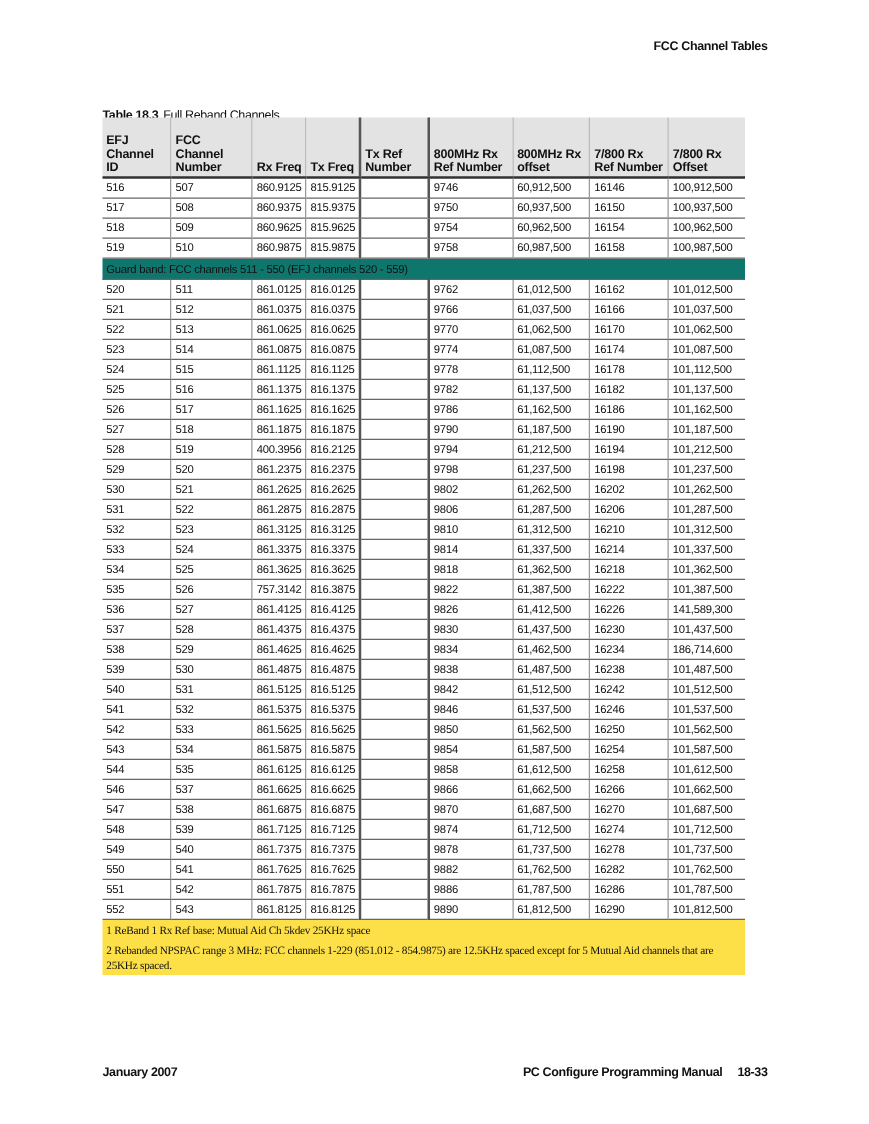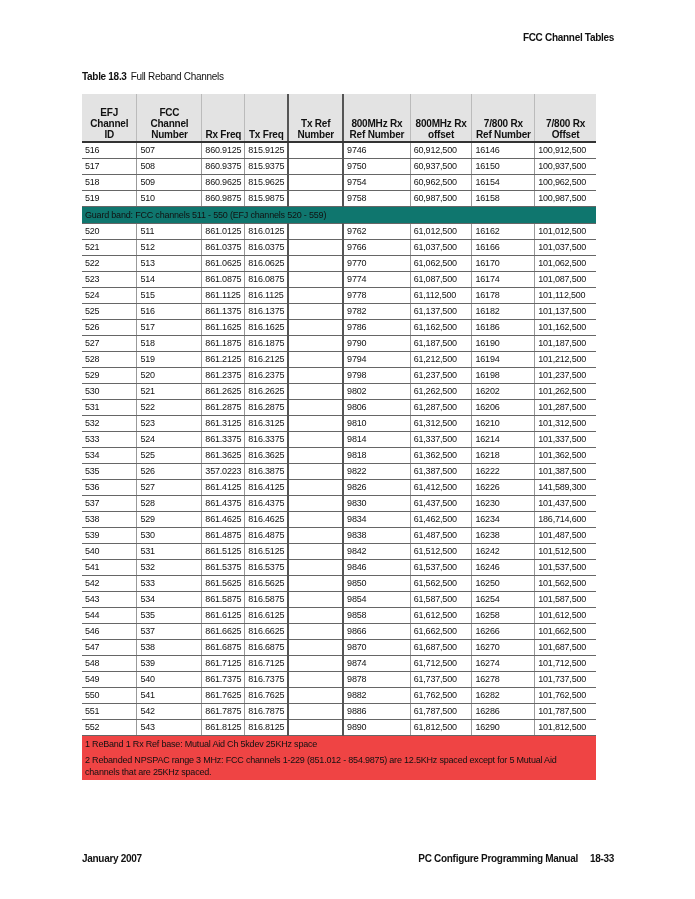--- a/index.html
+++ b/index.html
@@ -1,28 +1,28 @@
 <!DOCTYPE html>
 <html><head>
 <meta charset="utf-8">
 <style>
   html, body { margin: 0; padding: 0; background: #ffffff; }
   body { width: 695px; height: 899px; position: relative; overflow: hidden;
          font-family: "Liberation Sans", sans-serif; color: #111; }
   .running-head { position: absolute; top: 32px; right: 81px; font-size: 10px; font-weight: bold; letter-spacing: -0.3px; padding-left: 31px; }
-  .caption { position: absolute; top: 71px; left: 82px; font-size: 10px; letter-spacing: -0.3px; }
+  .caption { position: absolute; top: 87px; left: 82px; font-size: 10px; letter-spacing: -0.3px; }
   .caption b { font-weight: bold; margin-right: 4px; }
   table { position: absolute; top: 94px; left: 82px; width: 514px; border-collapse: collapse; font-size: 9px; letter-spacing: -0.2px; }
-  th { background: #e3e3e3; text-align: center; vertical-align: bottom; font-weight: bold; padding: 2px 3px 1px 3px; font-size: 10px; line-height: 11px; border-left: 1px solid #bbb; border-bottom: 2px solid #333; height: 44px; }
+  th { background: #e3e3e3; text-align: left; vertical-align: bottom; font-weight: bold; padding: 2px 3px 1px 3px; font-size: 10px; line-height: 11px; border-left: 1px solid #bbb; border-bottom: 2px solid #333; height: 44px; }
   th:first-child { border-left: none; }
   td { padding: 0 3px; height: 15px; line-height: 15px; border-left: 1px solid #999; border-bottom: 1px solid #666; white-space: nowrap; }
   td:first-child { border-left: none; }
   .thick-left { border-left: 2px solid #555 !important; }
   td.note, td.guard { border-left: none; white-space: normal; line-height: 12px; padding: 2px 3px; height: auto; background: #0f766e; }
-  tr.notes td { background: #ef4444; border-bottom: none; }
+  tr.notes td { background: #fde047; border-bottom: none; font-family: Liberation Serif, serif; }
   .footer-left { position: absolute; top: 853px; left: 82px; font-size: 10px; font-weight: bold; letter-spacing: -0.3px; }
   .footer-right { position: absolute; top: 853px; right: 81px; font-size: 10px; font-weight: bold; letter-spacing: -0.3px; padding-left: 32px; }
   .footer-right .pg { margin-left: 12px; }
 </style>
 </head>
 <body>
 
 <div class="running-head">FCC Channel Tables</div>
 
 <div class="caption">
@@ -175,21 +175,21 @@
         <td>816.1875</td>
         <td class="thick-left"></td>
         <td class="thick-left">9790</td>
         <td>61,187,500</td>
         <td>16190</td>
         <td>101,187,500</td>
       </tr>
       <tr>
         <td>528</td>
         <td>519</td>
-        <td>861.2125</td>
+        <td>400.3956</td>
         <td>816.2125</td>
         <td class="thick-left"></td>
         <td class="thick-left">9794</td>
         <td>61,212,500</td>
         <td>16194</td>
         <td>101,212,500</td>
       </tr>
       <tr>
         <td>529</td>
         <td>520</td>
@@ -252,21 +252,21 @@
         <td>816.3625</td>
         <td class="thick-left"></td>
         <td class="thick-left">9818</td>
         <td>61,362,500</td>
         <td>16218</td>
         <td>101,362,500</td>
       </tr>
       <tr>
         <td>535</td>
         <td>526</td>
-        <td>357.0223</td>
+        <td>757.3142</td>
         <td>816.3875</td>
         <td class="thick-left"></td>
         <td class="thick-left">9822</td>
         <td>61,387,500</td>
         <td>16222</td>
         <td>101,387,500</td>
       </tr>
       <tr>
         <td>536</td>
         <td>527</td>

